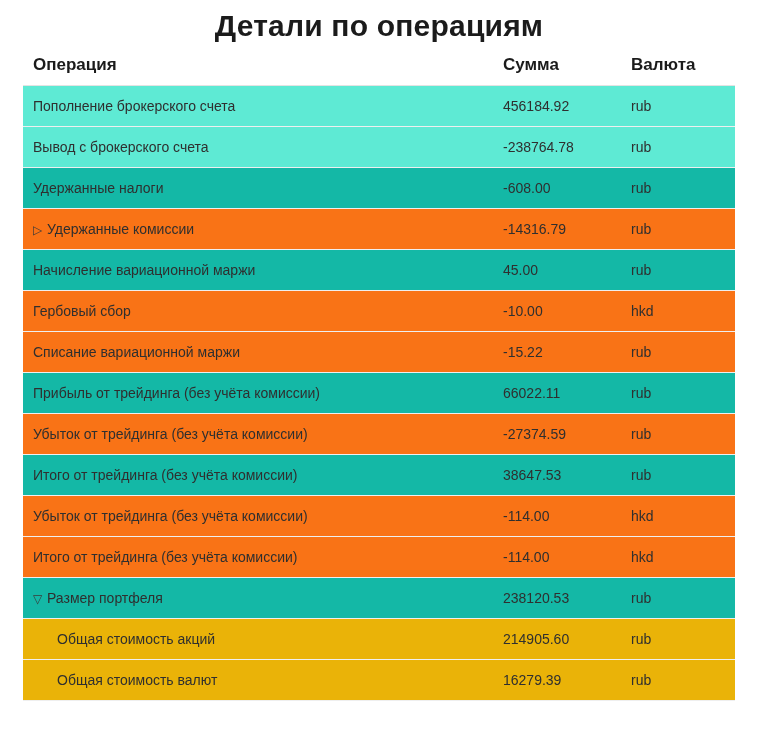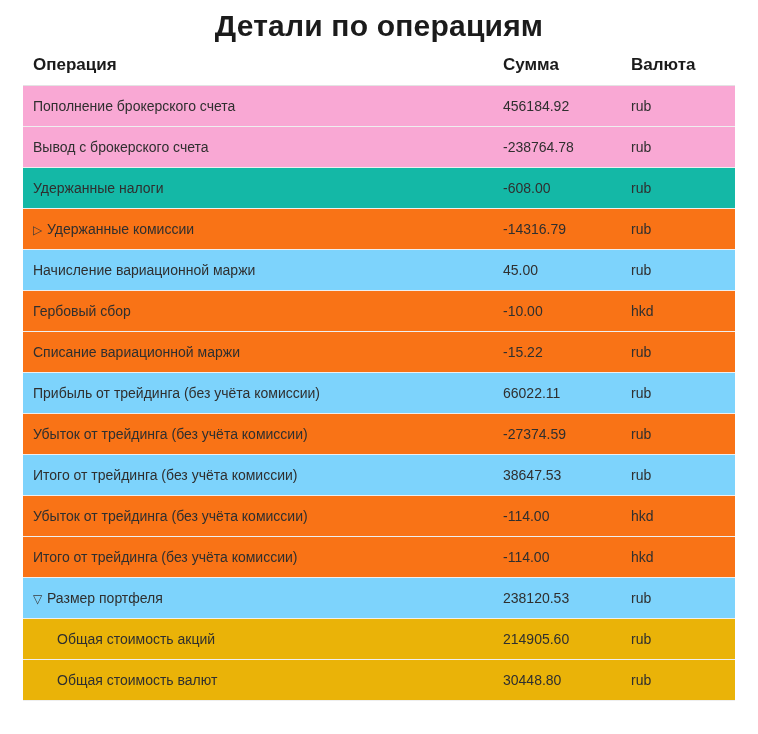--- a/index.html
+++ b/index.html
@@ -56,24 +56,24 @@
     padding: 12px 0 12px 0;
     border-bottom: 1px solid #efefef;
     vertical-align: middle;
     white-space: nowrap;
     overflow: hidden;
     text-overflow: ellipsis;
   }
   table.ops tbody td.op { padding-left: 10px; }
 
   
-  tr.tint-blue  td { background: #f9a8d4; }
+  tr.tint-blue  td { background: #5eead4; }
   tr.tint-amber td { background: #14b8a6; }
   tr.tint-pink  td { background: #f97316; }
-  tr.tint-green td { background: #7dd3fc; }
+  tr.tint-green td { background: #14b8a6; }
   tr.tint-none  td { background: #eab308; }
 
   .tri {
     display: inline-block;
     width: 12px;
     font-size: 12px;
     color: #3a3a3a;
     margin-right: 2px;
   }
   .indent {
@@ -167,19 +167,19 @@
           <td>238120.53</td>
           <td>rub</td>
         </tr>
         <tr class="tint-none">
           <td class="op"><span class="indent"></span><span>Общая стоимость акций</span></td>
           <td>214905.60</td>
           <td>rub</td>
         </tr>
         <tr class="tint-none">
           <td class="op"><span class="indent"></span><span>Общая стоимость валют</span></td>
-          <td>30448.80</td>
+          <td>16279.39</td>
           <td>rub</td>
         </tr>
       </tbody>
   </table>
 
 </div>
 
 </body></html>

